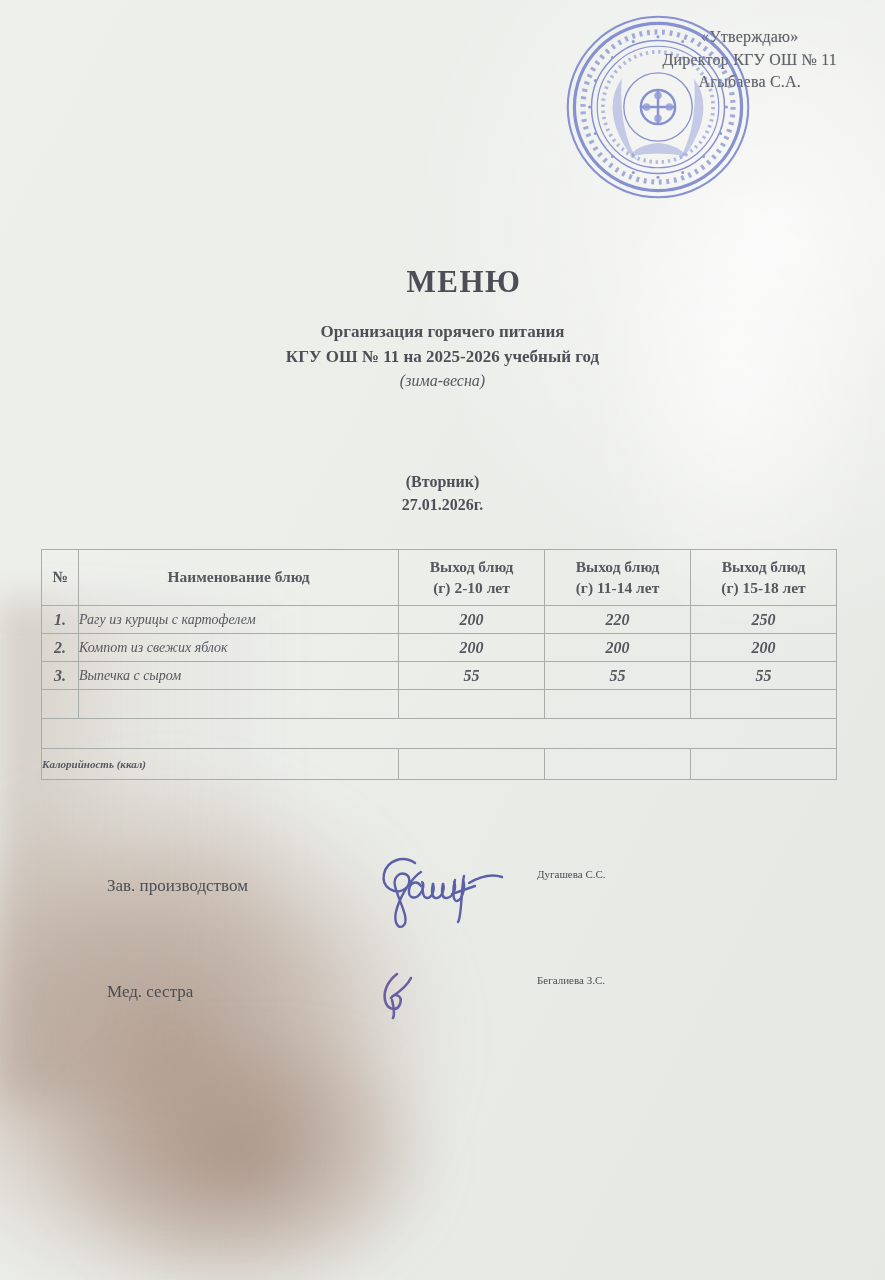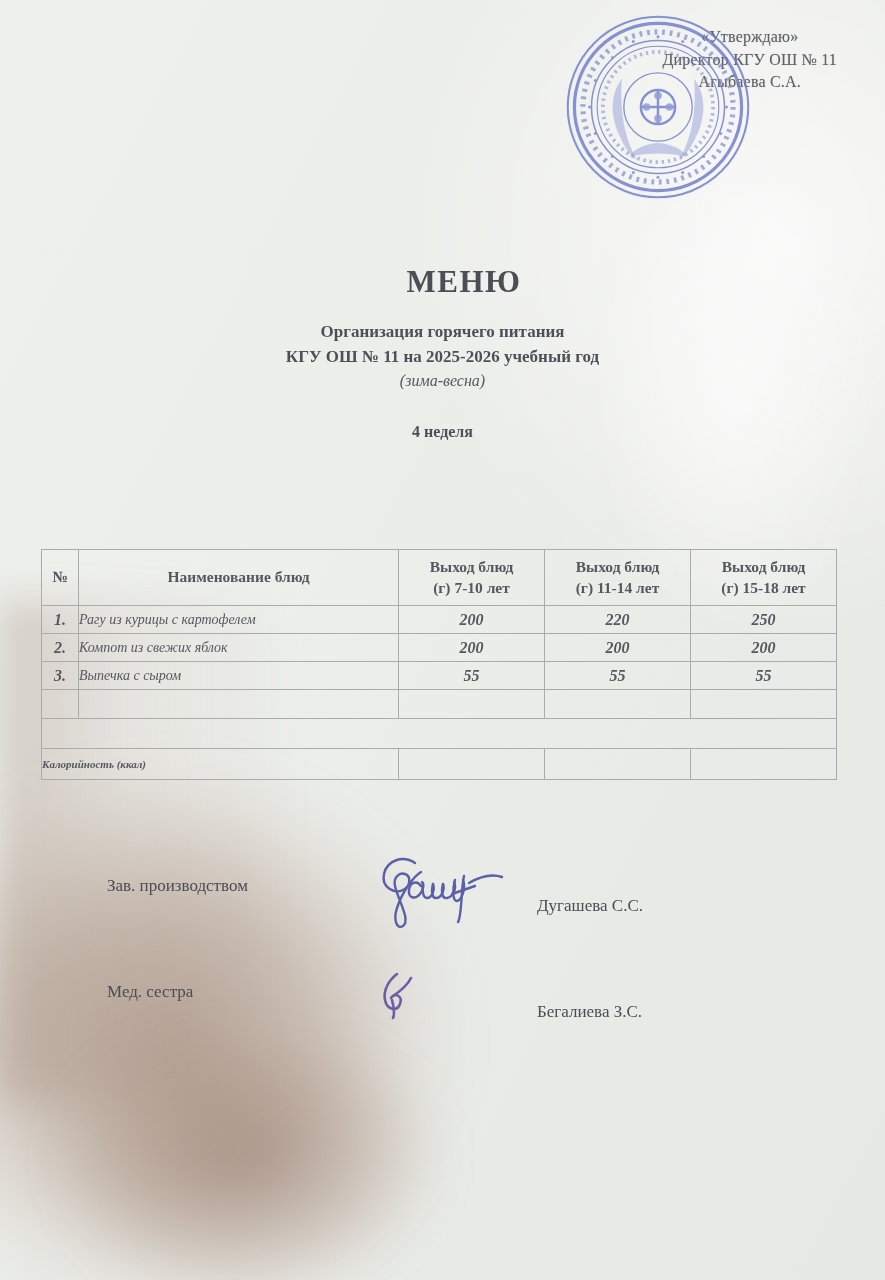--- a/index.html
+++ b/index.html
@@ -227,24 +227,23 @@
     left: 0;
     top: 8px;
     font-size: 17px;
     color: #4a4d53;
     white-space: nowrap;
   }
   .sig .person {
     position: absolute;
     left: 430px;
     top: 0;
-    font-size: 17px;
+    font-size: 11px;
     color: #4a4d53;
     white-space: nowrap;
-    margin-top: 28px;
   }
   .sig-mark {
     position: absolute;
     pointer-events: none;
   }
   #sig1 { left: 107px; top: 868px; width: 620px; }
   #sig2 { left: 107px; top: 974px; width: 620px; }
 </style>
 </head>
 <body>
@@ -321,39 +320,42 @@
     </svg>
 
     <div class="doc-title">МЕНЮ</div>
 
     <div class="subtitle">
       <div>Организация горячего питания</div>
       <div>КГУ ОШ № 11 на 2025-2026 учебный год</div>
       <div class="season">(зима-весна)</div>
     </div>
 
-    <div class="week">4 неделя</div>
-
+
+    <div class="daydate">
+      <div>(Вторник)</div>
+      <div>27.01.2026г.</div>
+    </div>
 
     <div class="tbl-wrap">
       <table class="menu">
         <colgroup>
           <col class="c-num">
             <col class="c-name">
             <col class="c-out">
             <col class="c-out">
             <col class="c-out">
         </colgroup>
         <thead>
           <tr>
             <th class="h">№</th>
             <th class="h">Наименование блюд</th>
             <th class="h">
               <div>Выход блюд</div>
-              <div>(г) 7-10 лет</div>
+              <div>(г) 2-10 лет</div>
             </th>
             <th class="h">
               <div>Выход блюд</div>
               <div>(г) 11-14 лет</div>
             </th>
             <th class="h">
               <div>Выход блюд</div>
               <div>(г) 15-18 лет</div>
             </th>
           </tr>

